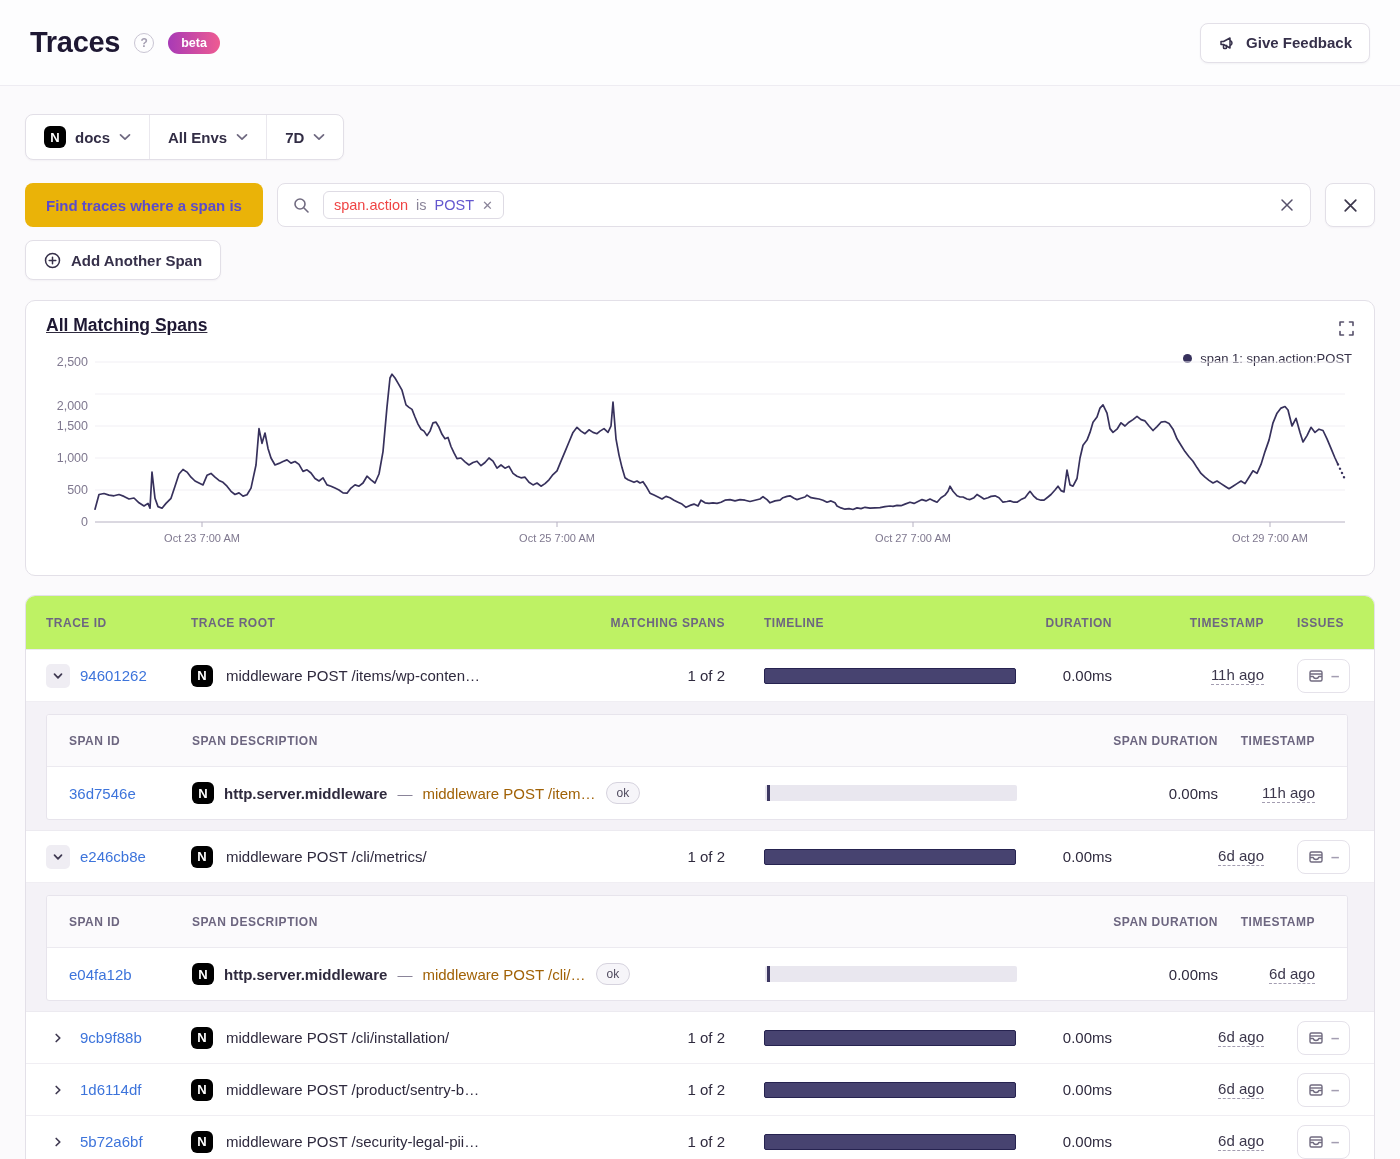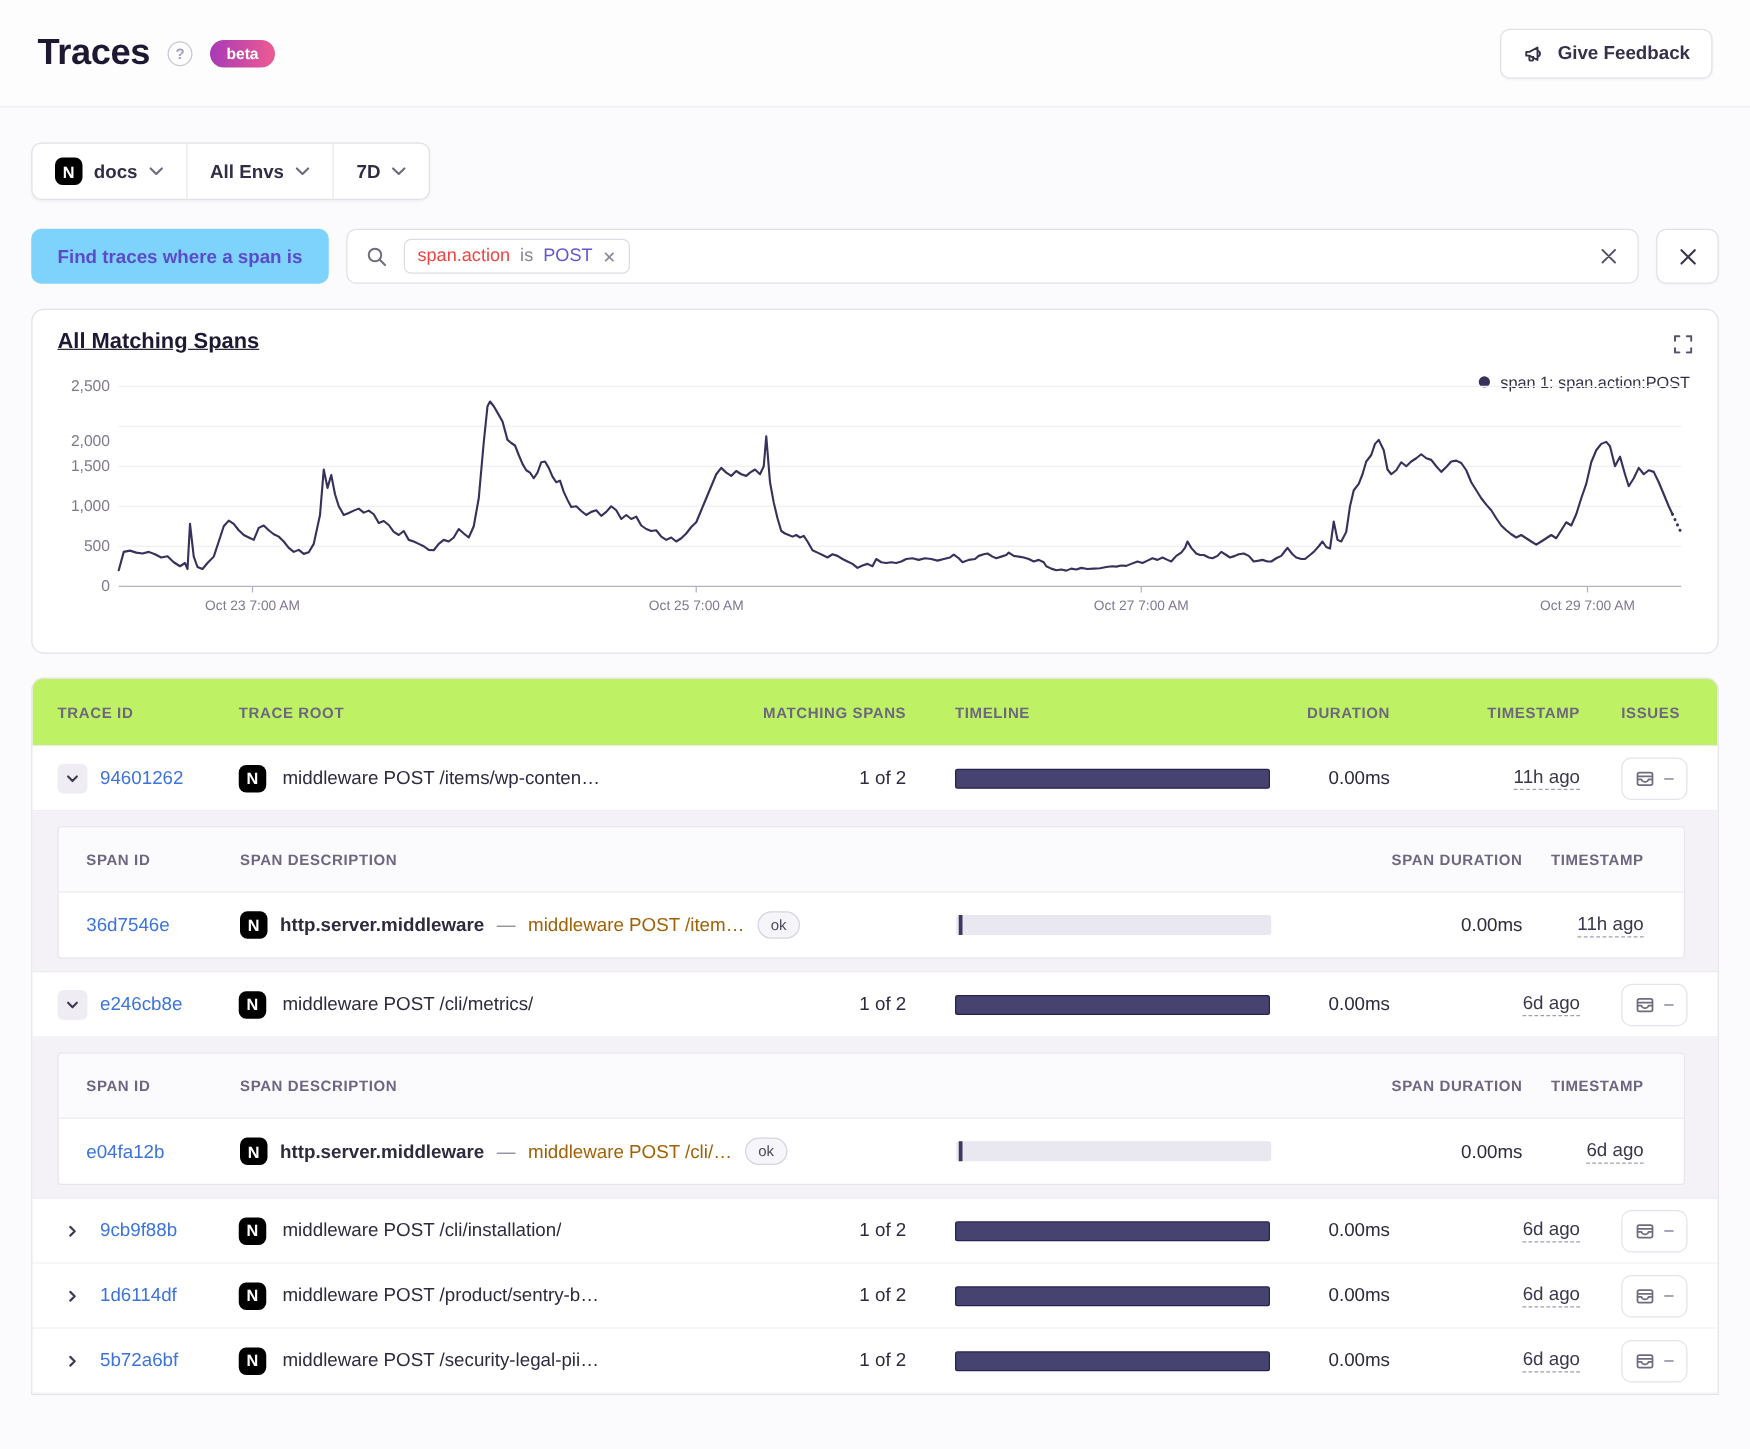--- a/index.html
+++ b/index.html
@@ -50,21 +50,21 @@
   .nlogo {
     width:22px; height:22px; background:#000; color:#fff; border-radius:6px;
     display:inline-flex; align-items:center; justify-content:center;
     font-size:13px; font-weight:bold; flex:0 0 auto;
   }
   .chev-down svg { display:block; }
 
   
   .search-row { display:flex; gap:14px; margin-top:23px; align-items:center; }
   .find-label {
-    background:#7dd3fc; color:#5b4bcb; font-weight:bold;
+    background:#eab308; color:#5b4bcb; font-weight:bold;
     height:44px; display:flex; align-items:center; padding:0 21px; border-radius:8px;
     flex:0 0 auto;
   }
   .search-box {
     flex:1; height:44px; background:#fff; border:1px solid #e2dfe7; border-radius:8px;
     display:flex; align-items:center; padding:0 15px; gap:13px; cursor:text;
   }
   .filter-chip {
     display:inline-flex; align-items:center; gap:8px;
     border:1px solid #dedbe4; border-radius:6px; padding:5px 10px; font-size:14.5px;
@@ -252,20 +252,31 @@
           </svg>
       </span>
     </div>
     <div class="close-search-btn">
       <svg width="17" height="17" viewBox="0 0 16 16" fill="none" stroke="#3c374c" stroke-width="1.6" stroke-linecap="round">
           <path d="m3 3 10 10M13 3 3 13"></path>
         </svg>
     </div>
   </div>
 
+  <div class="add-span-row">
+    <button class="add-span-btn">
+      <span style="display:flex;">
+        <svg width="17" height="17" viewBox="0 0 17 17" fill="none" stroke="#36304a" stroke-width="1.5" stroke-linecap="round">
+            <circle cx="8.5" cy="8.5" r="7"></circle>
+            <path d="M8.5 5.2v6.6M5.2 8.5h6.6"></path>
+          </svg>
+      </span>
+      <span>Add Another Span</span>
+    </button>
+  </div>
 
   
   <div class="chart-card">
     <div class="chart-head">
       <span class="chart-title">All Matching Spans</span>
       <span class="fullscreen-btn">
         <svg width="15" height="15" viewBox="0 0 15 15" fill="none" stroke="#57516b" stroke-width="1.6" stroke-linecap="round" stroke-linejoin="round">
           <path d="M1 4.5V1h3.5M10.5 1H14v3.5M14 10.5V14h-3.5M4.5 14H1v-3.5"></path>
         </svg>
       </span>

